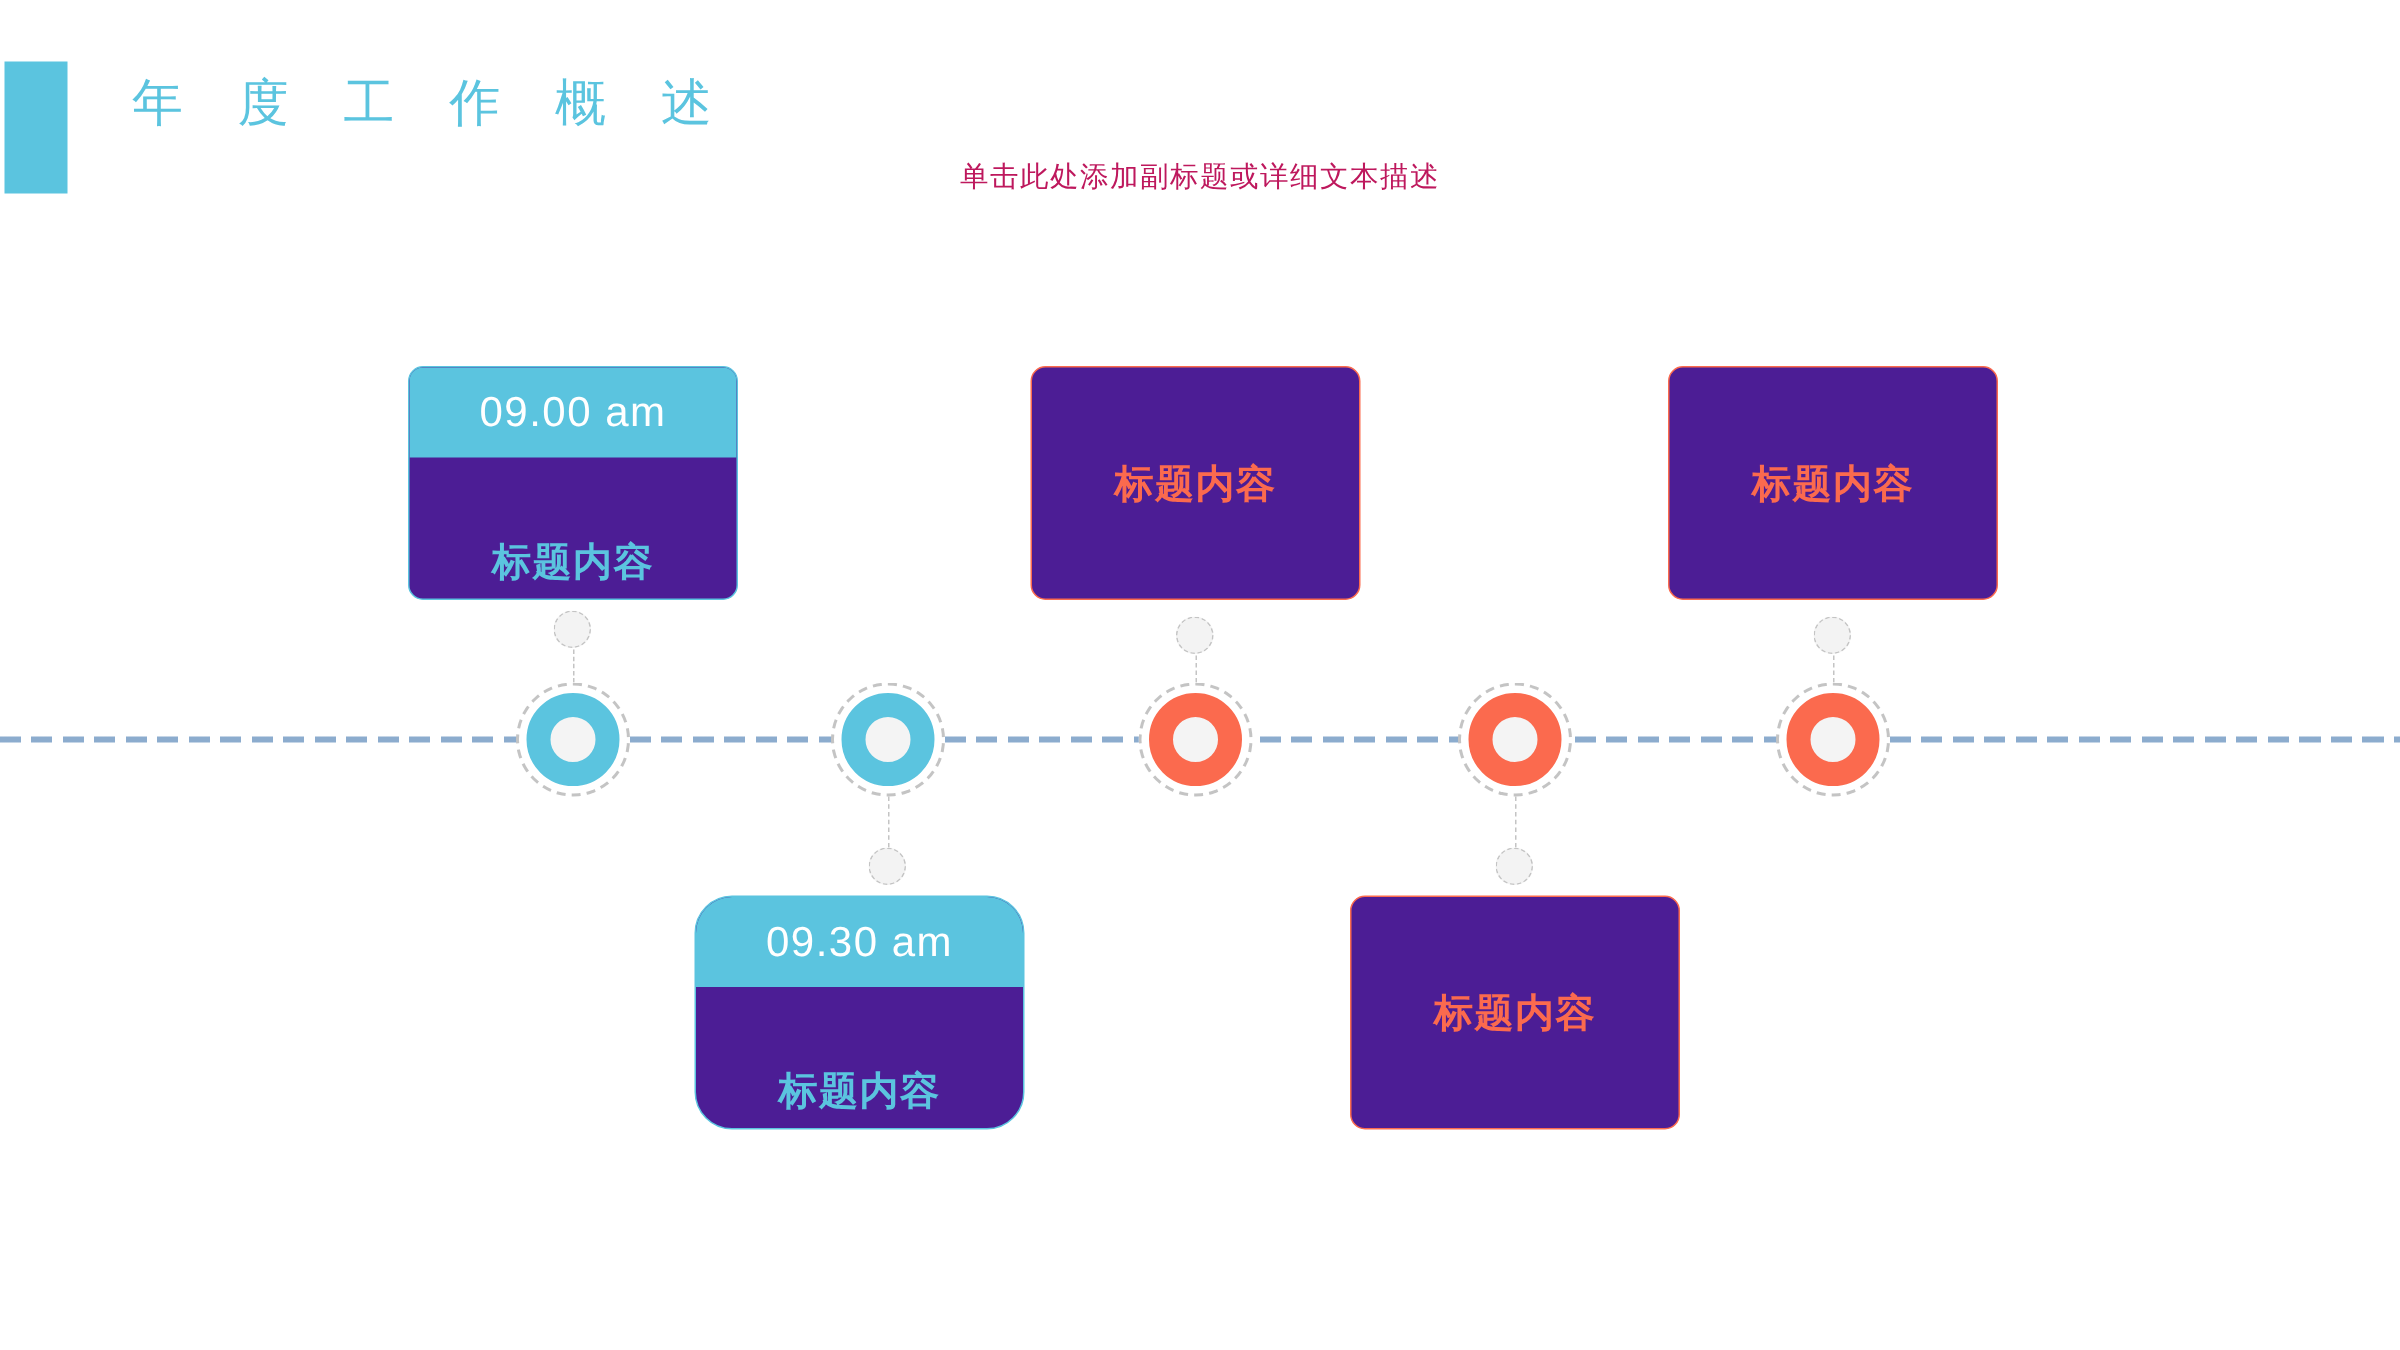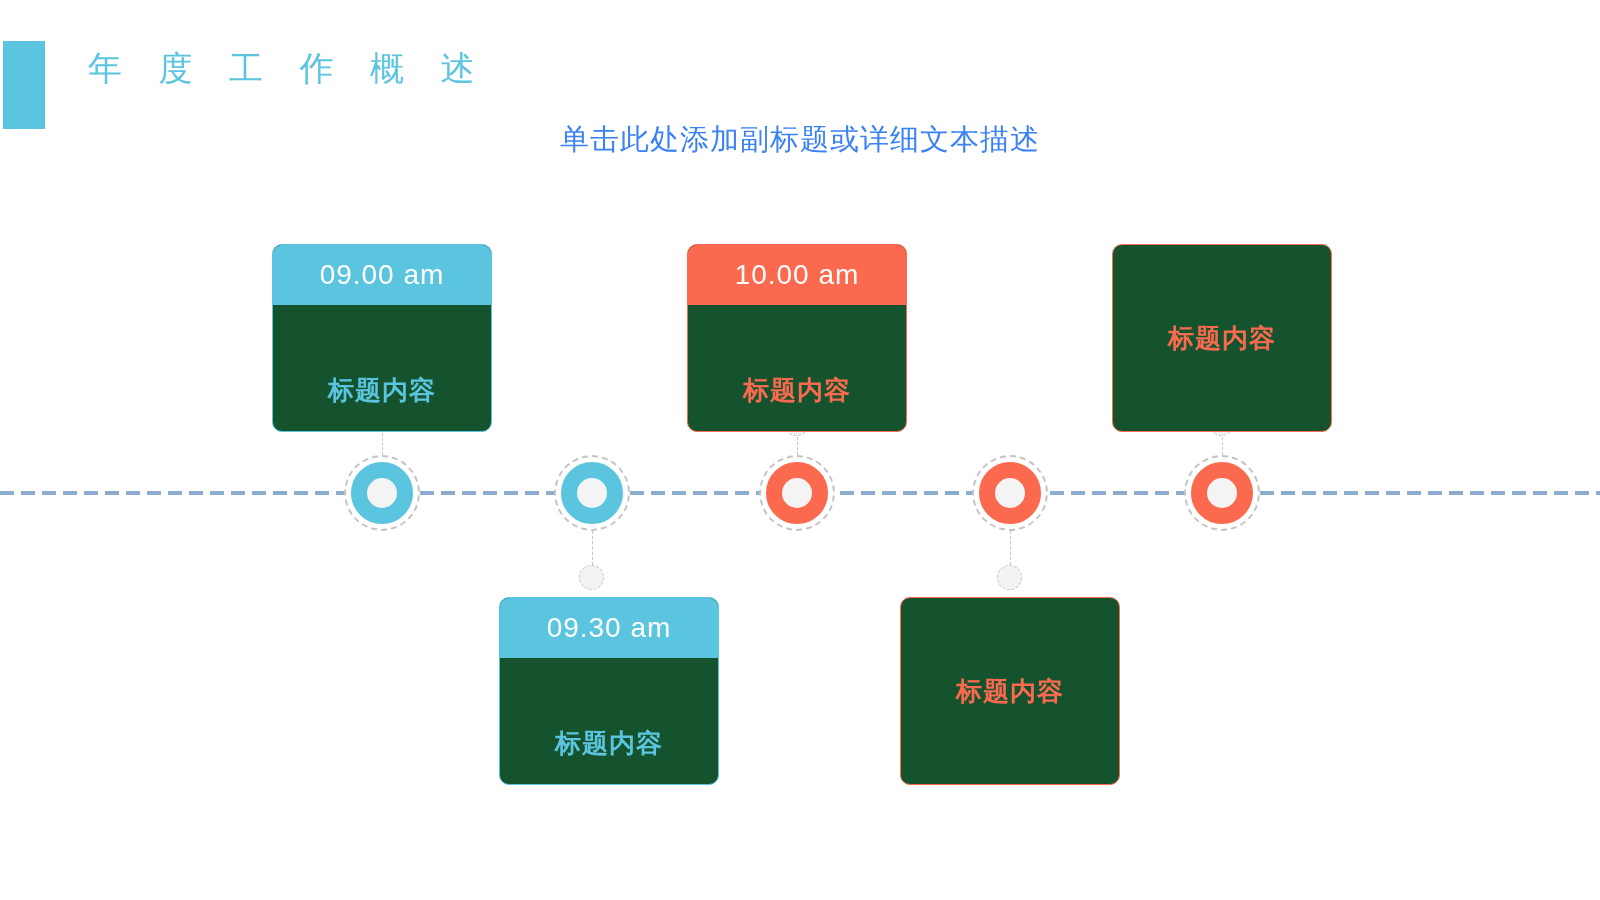--- a/index.html
+++ b/index.html
@@ -39,23 +39,23 @@
   }
 
   
   .page-title{
     position:absolute;left:0;right:0;top:52px;margin:0;
     text-align:center;
     font-size:42px;font-weight:bold;color:var(--navy);
     letter-spacing:2px;
   }
   .page-subtitle{
-    position:absolute;left:0;right:0;top:120px;
+    position:absolute;left:0;right:0;top:105px;
     text-align:center;
-    font-size:29px;color:#3b82f6;
+    font-size:19px;color:#be185d;
     letter-spacing:1px;
   }
 
   
   .watermark{
     position:absolute;left:0;right:0;top:424px;
     text-align:center;
     font-size:27px;color:var(--watermark-gray);
     letter-spacing:1px;
   }
@@ -99,42 +99,42 @@
     position:absolute;width:0;border-left:1px dashed var(--dot-border);
   }
   .vline-1{left:382px;top:433px;height:22px;}
   .vline-2{left:592px;top:531px;height:34px;}
   .vline-3{left:797px;top:437px;height:18px;}
   .vline-4{left:1010px;top:531px;height:34px;}
   .vline-5{left:1222px;top:437px;height:18px;}
 
   
   .card{
-    position:absolute;width:220px;height:188px;box-sizing:border-box;
-    background:#14532d;border-radius:10px;border:1px solid;
+    position:absolute;width:220px;height:156px;box-sizing:border-box;
+    background:#4c1d95;border-radius:10px;border:1px solid;
     overflow:hidden;display:flex;flex-direction:column;gap:44px;
   }
   .card-header{
     height:60px;flex:0 0 60px;
     display:flex;align-items:center;justify-content:center;
     color:#fff;font-size:28px;letter-spacing:1px;
   }
   .card-body{
     flex:1;display:flex;align-items:center;justify-content:center;
     font-weight:bold;font-size:26px;letter-spacing:1px;text-align:right;
   }
   .card.blue{border-color:var(--blue);}
   .card.blue .card-header{background:var(--blue);}
   .card.blue .card-body{color:var(--blue);}
   .card.orange{border-color:var(--orange);}
   .card.orange .card-header{background:var(--orange);}
   .card.orange .card-body{color:var(--orange);}
 
   .card-0900{left:272px;top:244px;}
-  .card-0930{left:499px;top:597px;}
+  .card-0930{left:463px;top:597px;border-radius:25px;}
   .card-1000{left:687px;top:244px;}
   .card-1100{left:900px;top:597px;}
   .card-1200{left:1112px;top:244px;}
 </style>
 </head>
 <body>
 
 <div class="slide">
 
   <div class="corner-bar"></div>
@@ -177,21 +177,20 @@
     <div class="card-header">09.00 am</div>
     <div class="card-body">标题内容</div>
   </div>
 
   <div class="card blue card-0930">
     <div class="card-header">09.30 am</div>
     <div class="card-body">标题内容</div>
   </div>
 
   <div class="card orange card-1000">
-    <div class="card-header">10.00 am</div>
     <div class="card-body">标题内容</div>
   </div>
 
   <div class="card orange card-1100">
     <div class="card-body">标题内容</div>
   </div>
 
   <div class="card orange card-1200">
     <div class="card-body">标题内容</div>
   </div>

